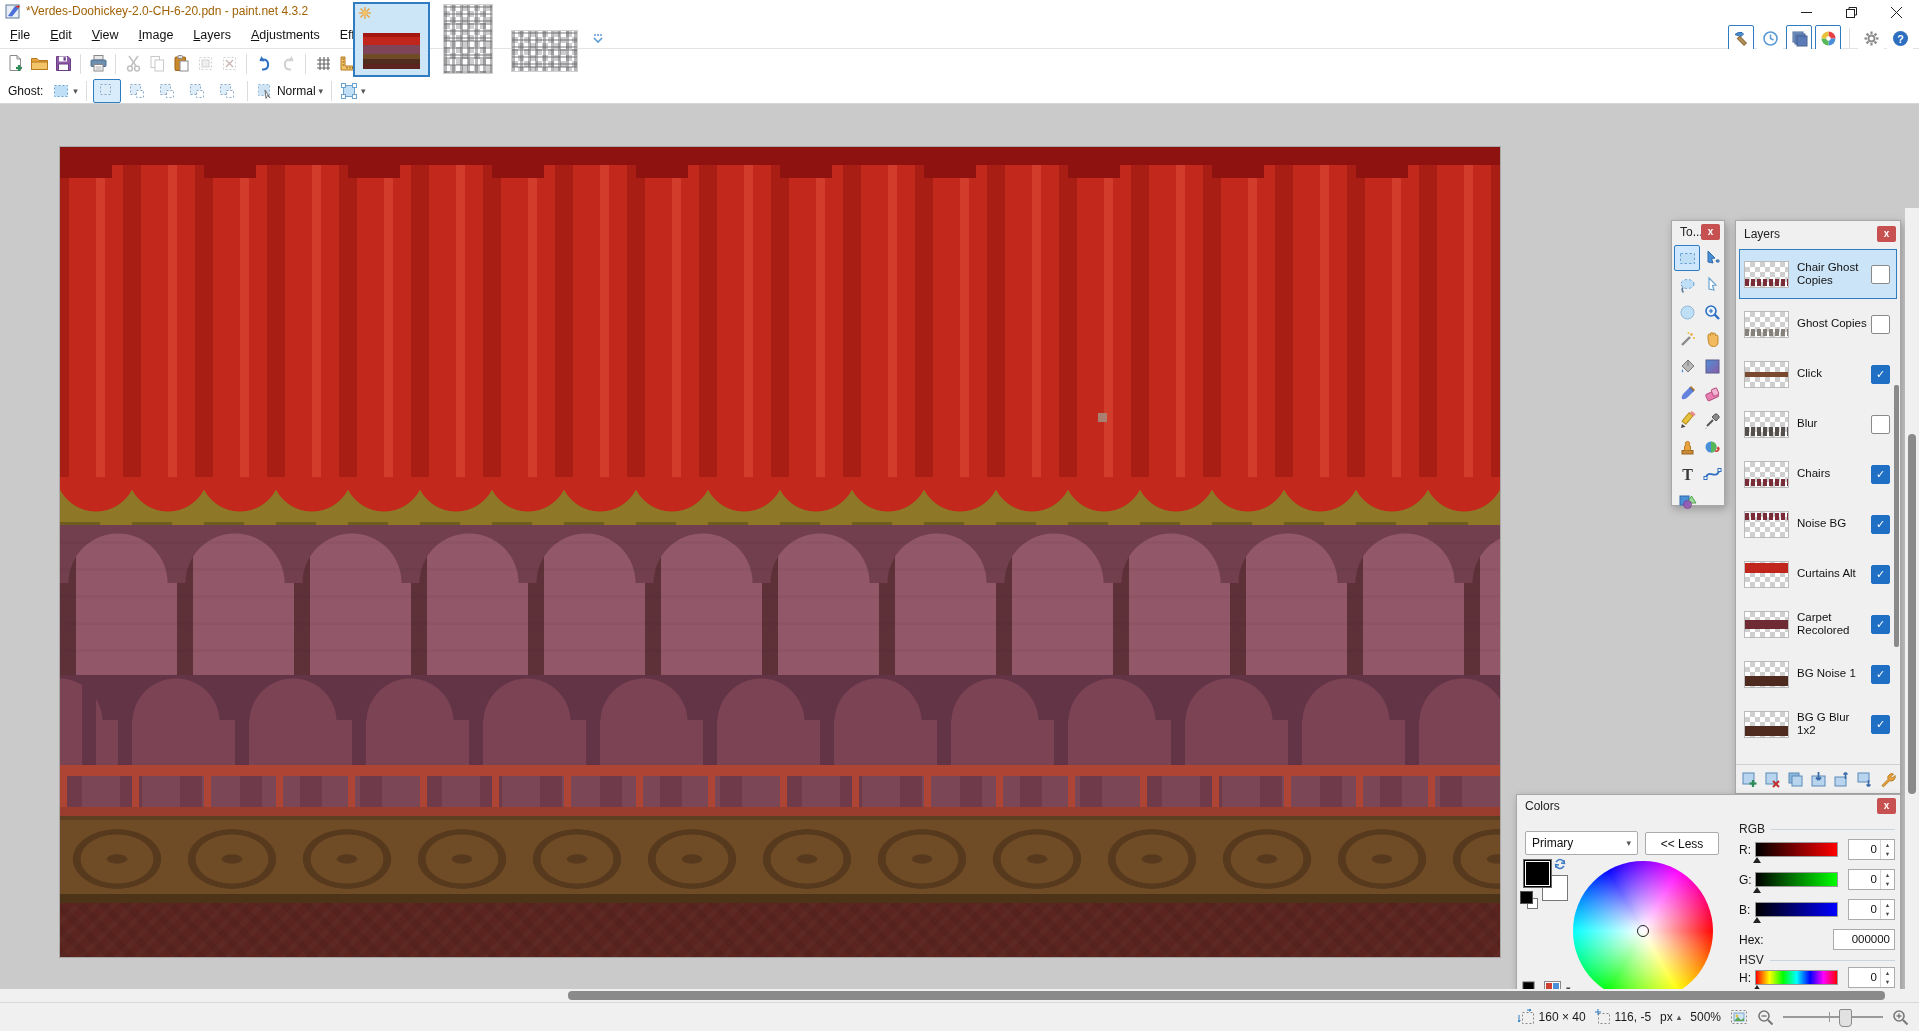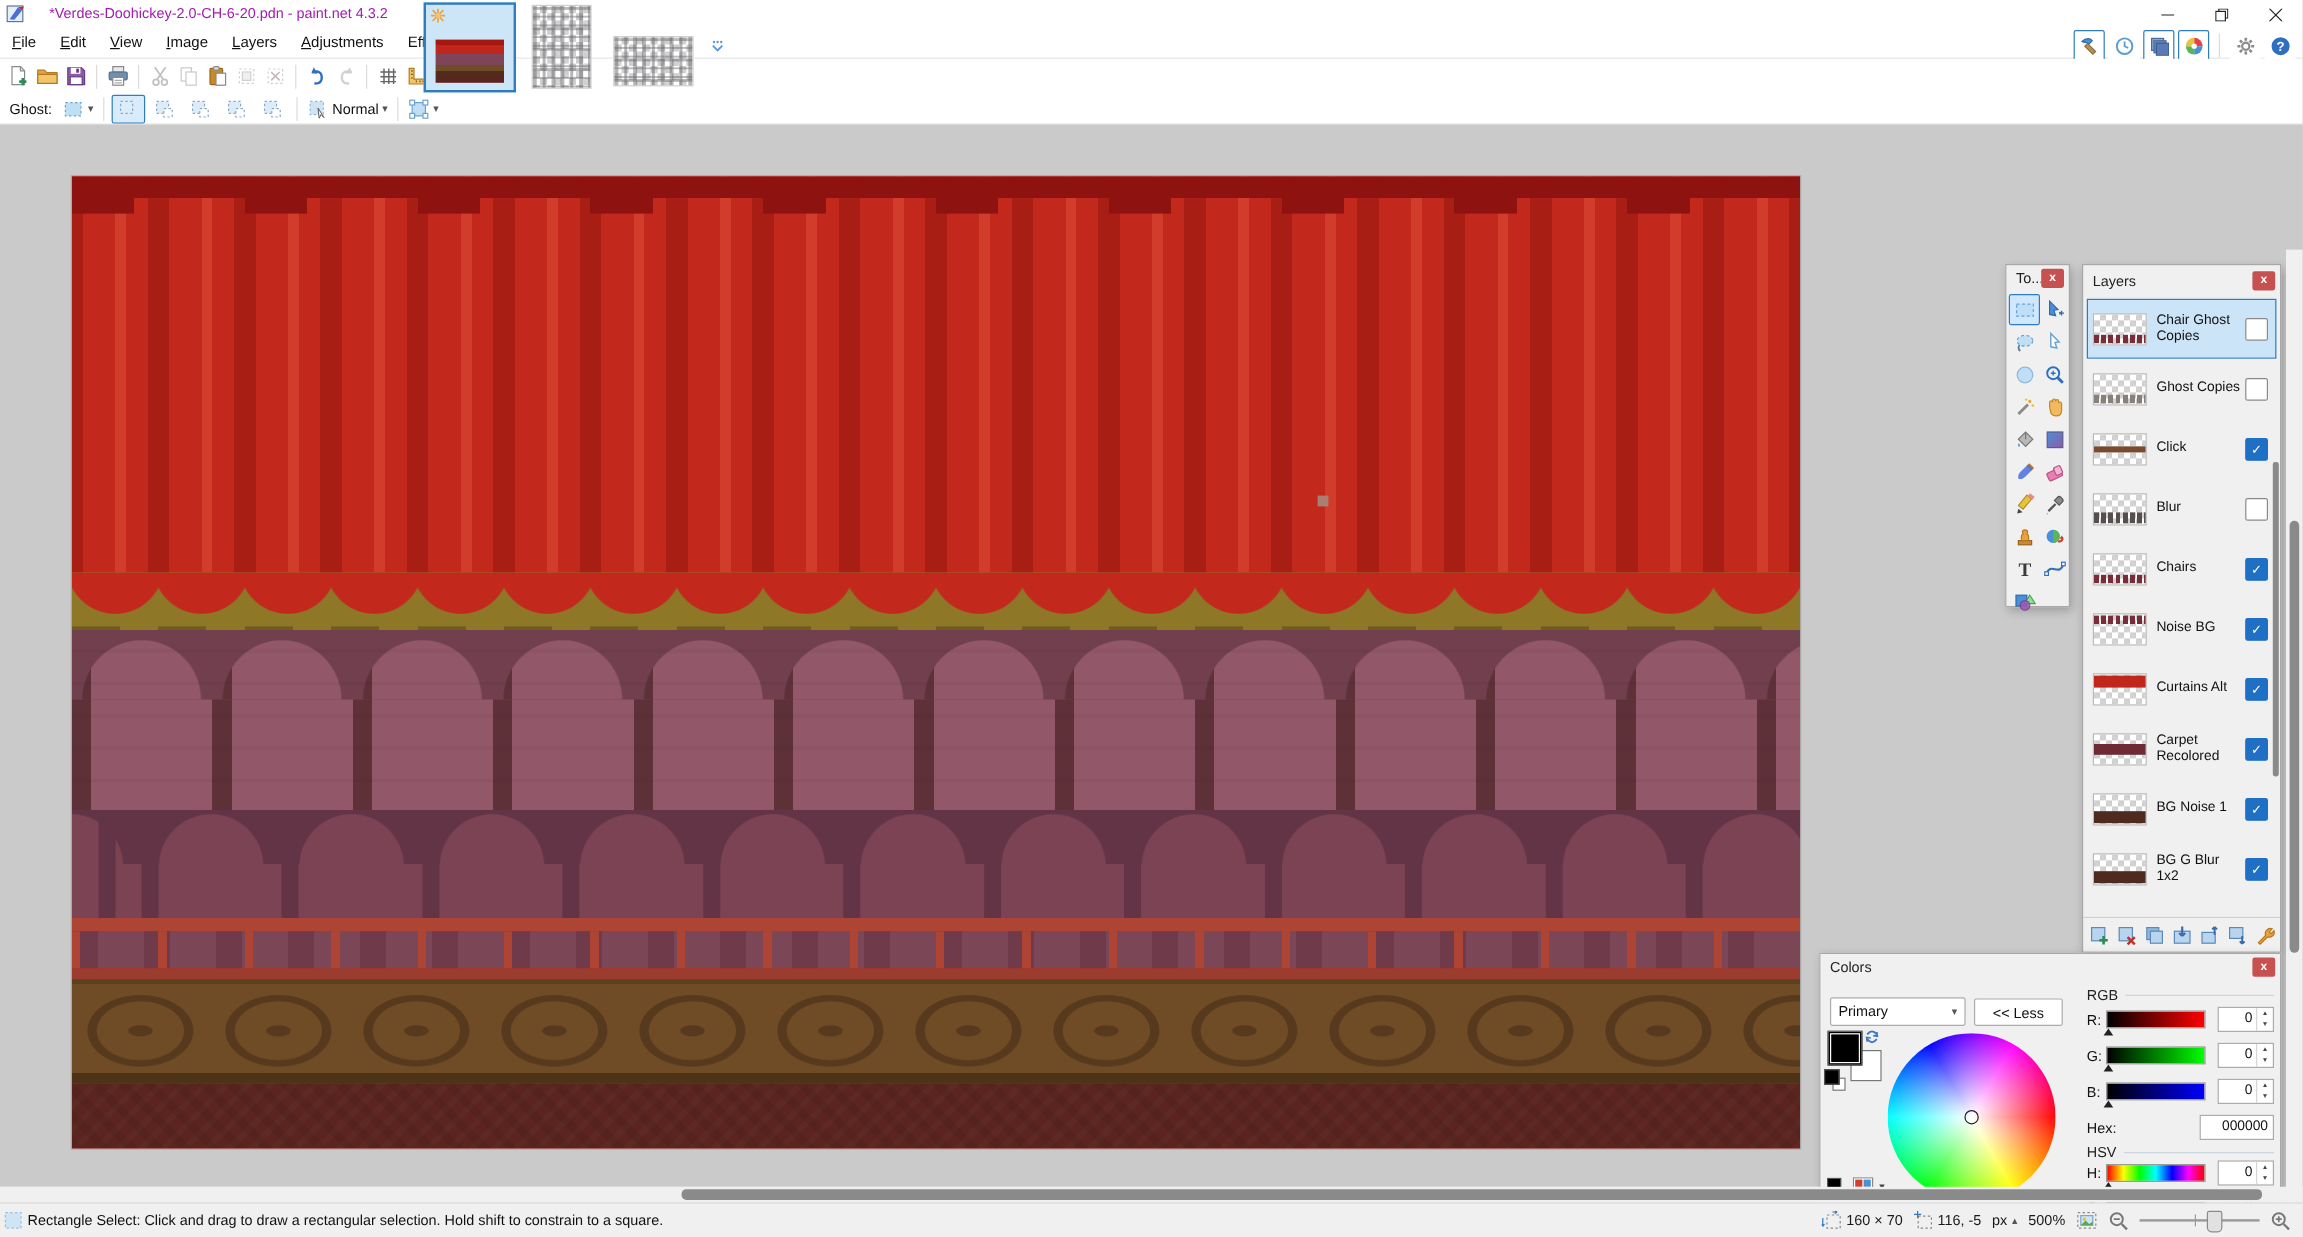--- a/index.html
+++ b/index.html
@@ -3,21 +3,21 @@
 <meta charset="utf-8">
 <style>
   html,body{margin:0;padding:0;background:#888;}
   #app{position:relative;width:1919px;height:1031px;background:#fff;overflow:hidden;
        font-family:"Liberation Sans","DejaVu Sans",sans-serif;font-size:12px;color:#111;
        -webkit-font-smoothing:antialiased;}
   svg{display:block}
   
   #titlebar{position:absolute;left:0;top:0;width:100%;height:22px;background:#fff;display:flex;align-items:center;}
   #app-icon{margin-left:5px;}
-  #title-text{margin-left:19px;font-size:12px;color:#a21caf;white-space:nowrap;}
+  #title-text{margin-left:4px;font-size:12px;color:#a16207;white-space:nowrap;}
   #win-controls{position:absolute;right:0;top:0;display:flex;}
   .win-btn{width:45px;height:24px;display:flex;align-items:center;justify-content:center;color:#222;}
   #menubar{position:absolute;left:0;top:22px;width:100%;height:26px;background:#fff;display:flex;align-items:center;border-bottom:1px solid #e3e3e3;}
   .menu-item{padding:4px 10px;color:#111;font-size:12.5px;}
   .menu-item u{text-decoration:underline;}
   #menu-right{position:absolute;right:6px;top:25px;display:flex;gap:3px;align-items:center;}
   .tgl-btn{width:24px;height:24px;display:flex;align-items:center;justify-content:center;border:1px solid transparent;border-radius:2px;background:#fff;}
   .tgl-btn.active{border-color:var(--accent);}
   #toolbar{position:absolute;left:0;top:49px;width:100%;height:29px;background:#fff;display:flex;align-items:center;padding-left:3px;box-sizing:border-box;}
   .tb-btn{width:24px;height:24px;display:flex;align-items:center;justify-content:center;border-radius:2px;}
@@ -881,38 +881,30 @@
     <div id="vscroll">
         <div class="sb-thumb"></div>
       </div>
   </div>
 
   <div id="hscroll">
       <div class="sb-thumb"></div>
     </div>
 
   <div id="statusbar">
-    <div id="status-left">
-      <span>
-          <svg width="16" height="16" viewBox="0 0 16 16">
-            <rect x="1.5" y="1.5" width="13" height="13" fill="#cfe4f5" stroke="#9bbdd8" stroke-dasharray="2 2"></rect>
-          </svg>
-        </span>
-      <span>Rectangle Select: Click and drag to draw a rectangular selection. Hold shift to constrain to a square.</span>
-    </div>
     <div id="status-right">
       <span class="st-item">
         <span>
             <svg width="17" height="16" viewBox="0 0 17 16">
               <rect x="4.5" y="3.5" width="11" height="11" fill="none" stroke="#888" stroke-dasharray="2 2"></rect>
               <path d="M9 1 H13 M13 1 L11 0 M13 1 L11 2.4" stroke="#2f7cc0" fill="none"></path>
               <path d="M1 6 V13 M1 13 L0 11 M1 13 L2.4 11" stroke="#2f7cc0" fill="none"></path>
             </svg>
           </span>
-        <span>160 × 70</span>
+        <span>160 × 40</span>
       </span>
       <span class="st-item">
         <span>
             <svg width="16" height="16" viewBox="0 0 16 16">
               <rect x="3.5" y="4.5" width="11" height="10" fill="none" stroke="#888" stroke-dasharray="2 2"></rect>
               <path d="M3 0 V6 M0 3 H6" stroke="#2f7cc0"></path>
             </svg>
           </span>
         <span>116, -5</span>
       </span>

